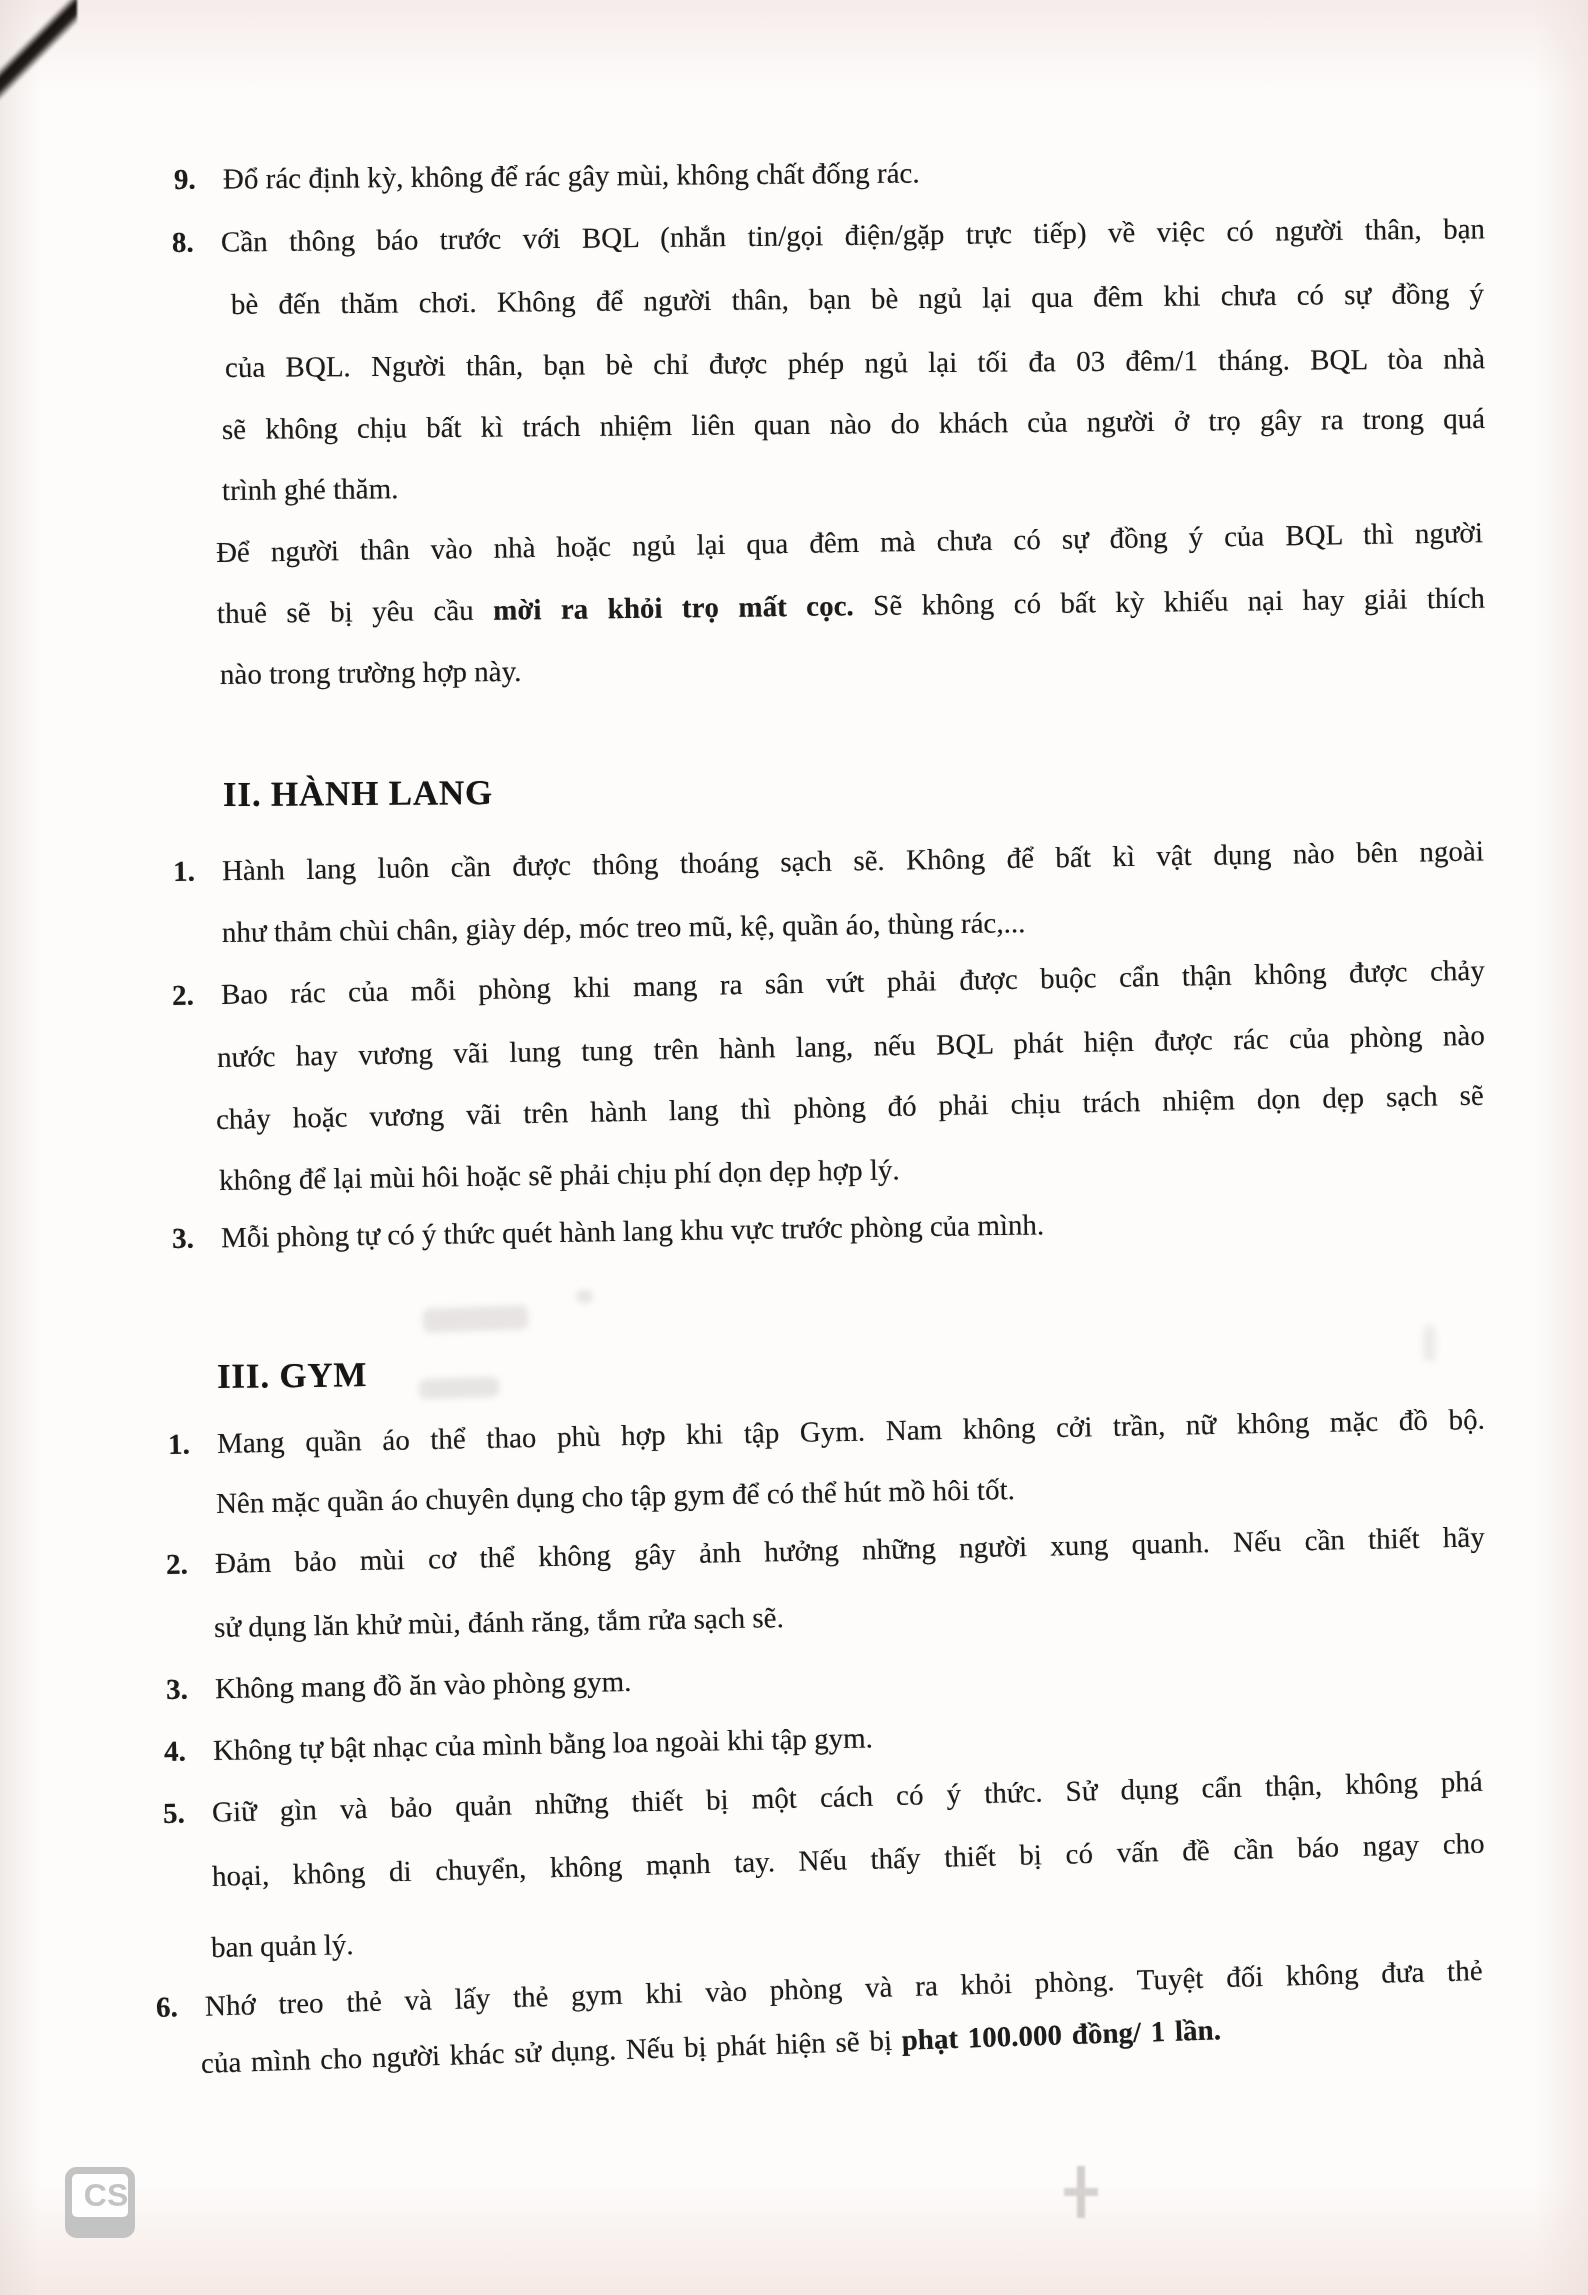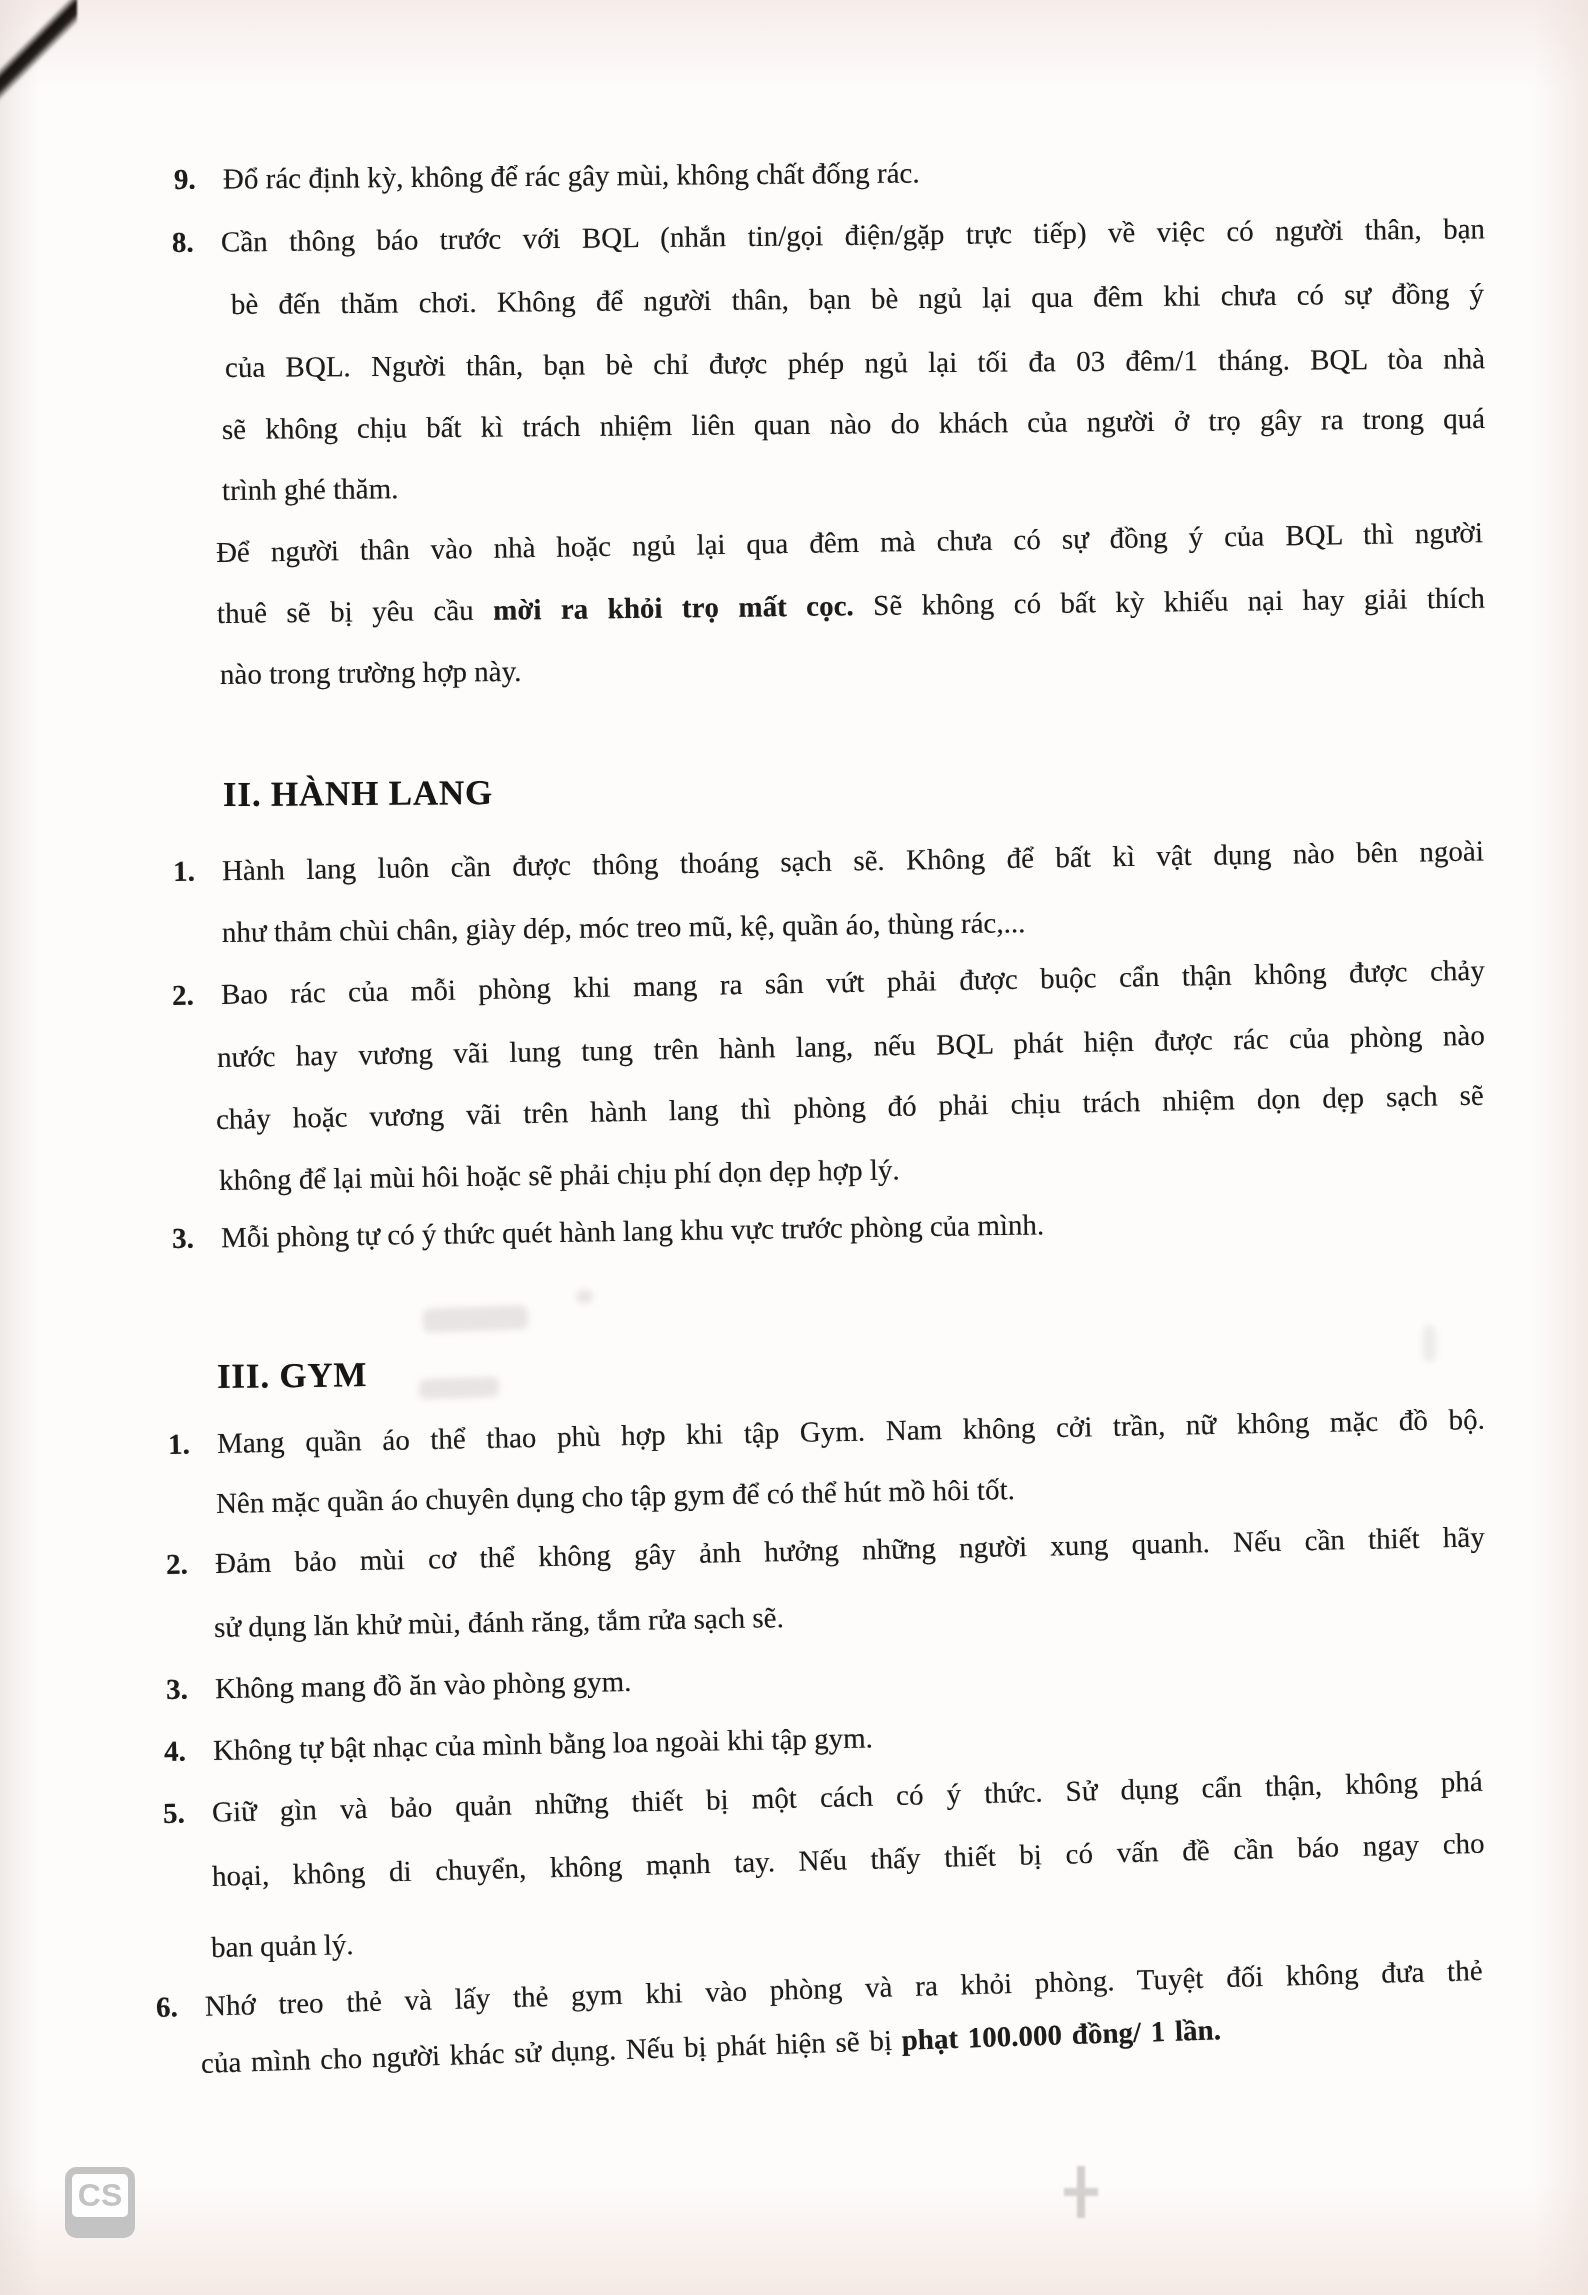--- a/index.html
+++ b/index.html
@@ -51,21 +51,21 @@
   .cross-v{position:absolute;left:1077px;top:2166px;width:7.5px;height:52px;background:#d3cecb;filter:blur(0.8px);}
   .cross-h{position:absolute;left:1064px;top:2188px;width:34px;height:7.5px;background:#d6d1ce;filter:blur(0.8px);}
   
   .cs-logo{
     position:absolute;left:65px;top:2167px;width:70px;height:71px;
     background:#c3c3c3;border-radius:11.7px;
   }
   .cs-logo .inner{
     position:absolute;left:6.7px;top:6.7px;right:6.7px;height:43px;
     background:#fefefe;border-radius:5px;
-    display:flex;align-items:center;justify-content:center;
+    display:flex;align-items:center;justify-content:flex-end;
   }
   .cs-logo .cs-text{
     font-family:"Liberation Sans", sans-serif;
     font-weight:700;font-size:32px;letter-spacing:0px;color:#c3c3c3;
   }
   .cam-label{
     position:absolute;left:154px;top:2179px;
     font-family:"Liberation Sans", sans-serif;
     font-size:49px;line-height:49px;letter-spacing:3.4px;
     color:#c3c3c3;white-space:nowrap;

